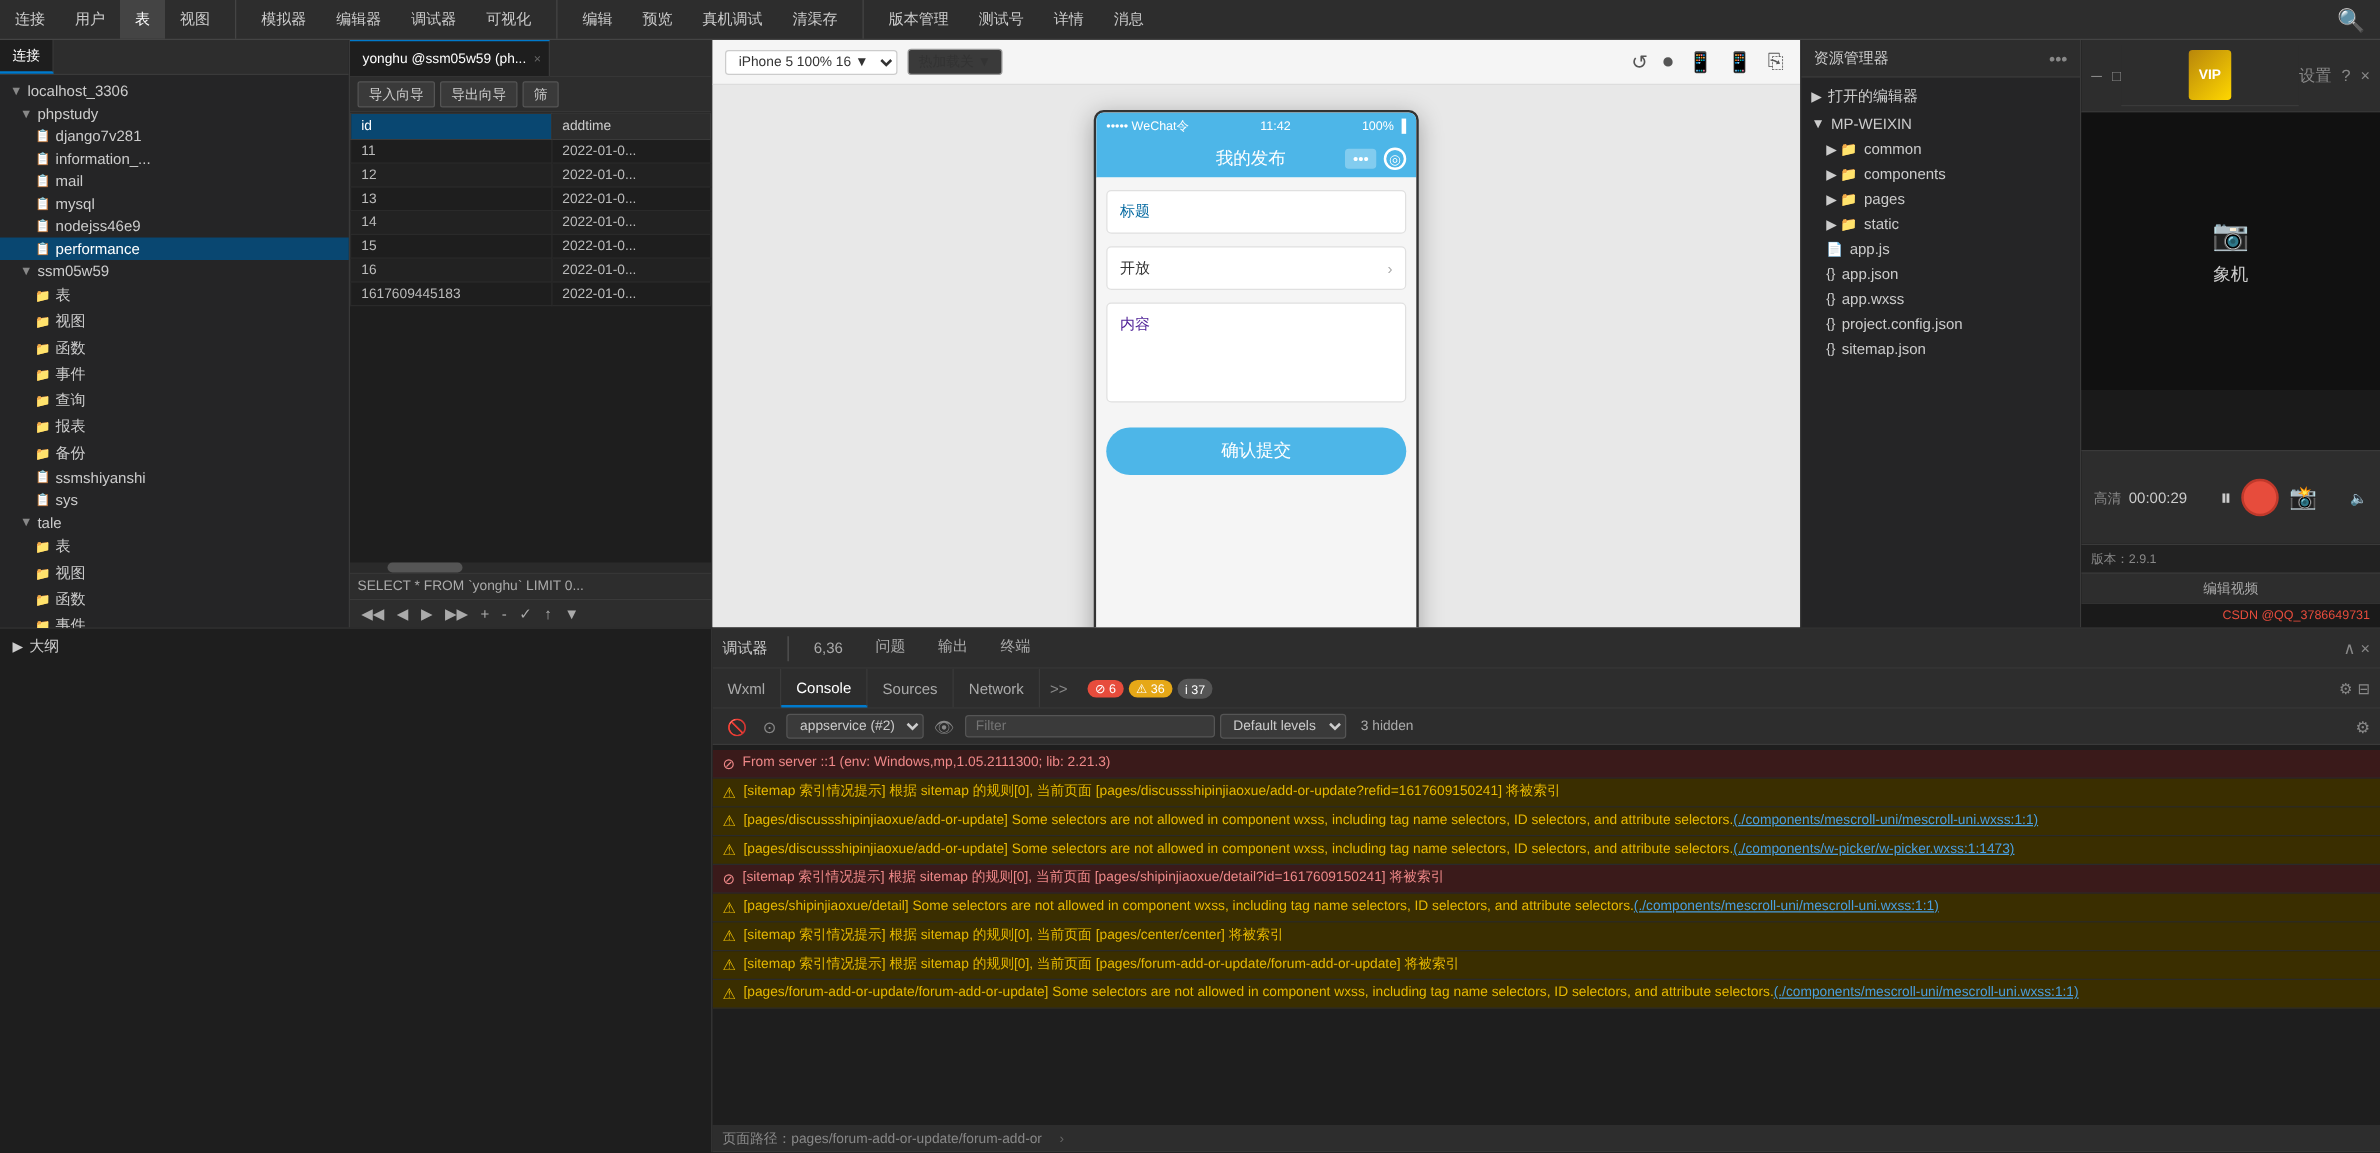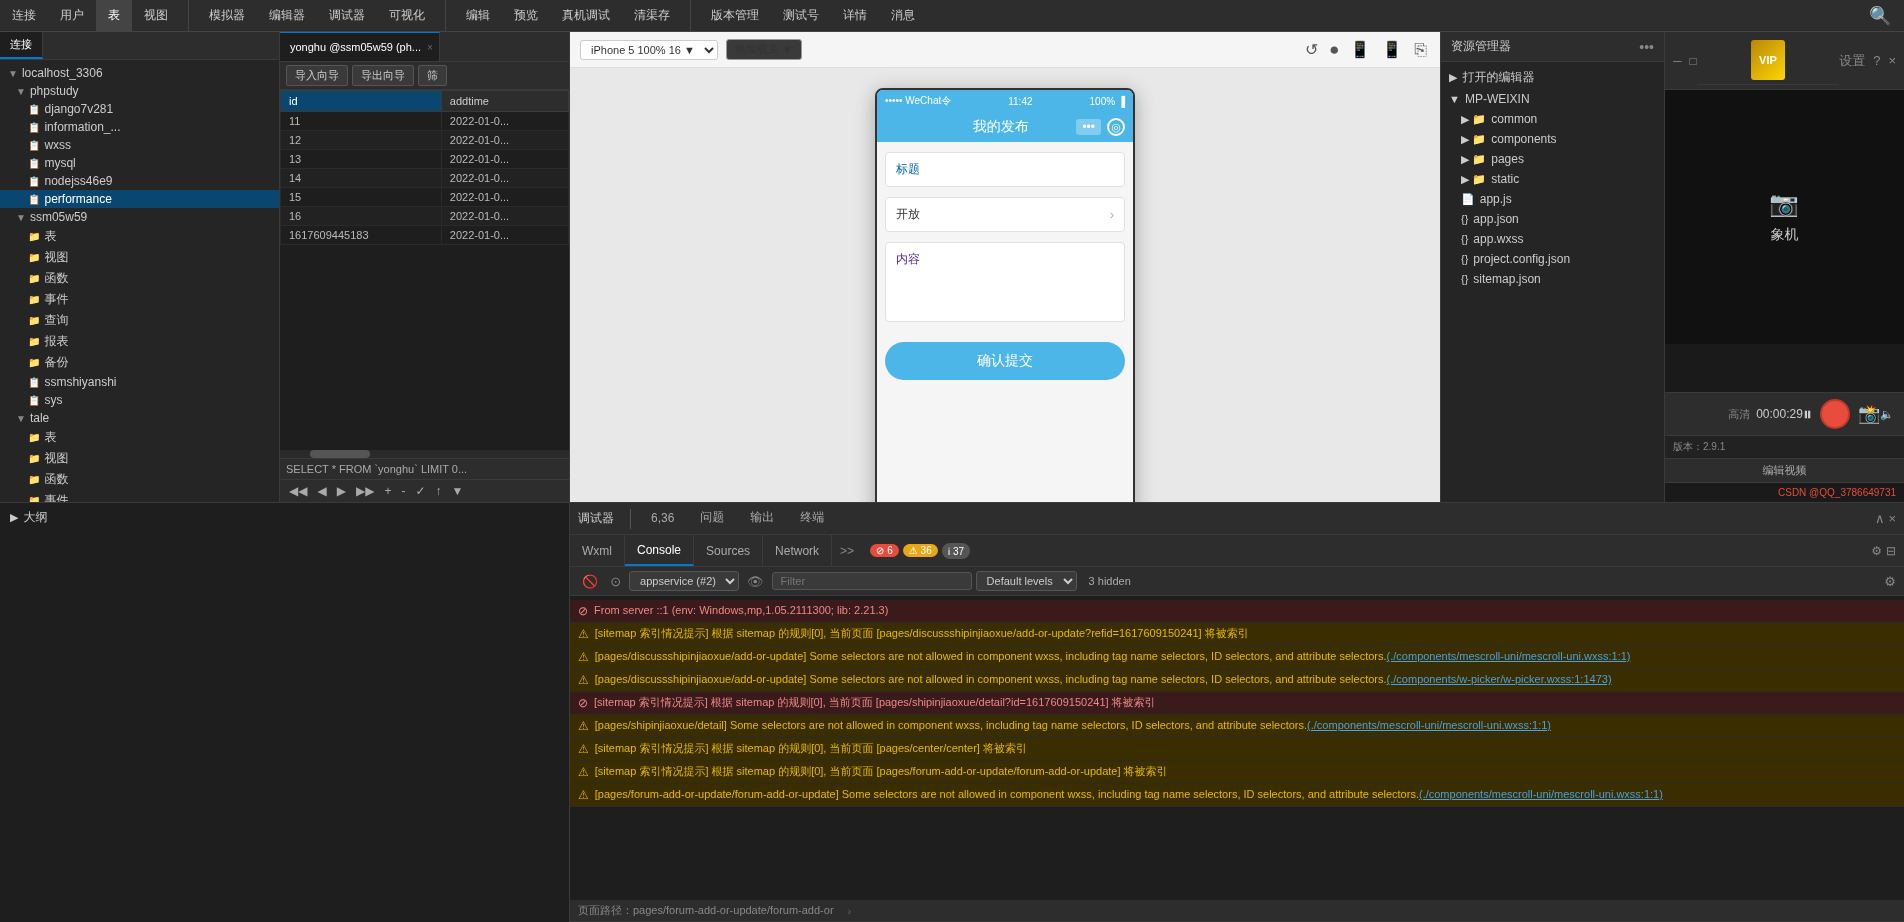--- a/index.html
+++ b/index.html
@@ -428,22 +428,22 @@
       background: #111;
       display: flex;
       align-items: center;
       justify-content: center;
       flex-direction: column;
       position: relative;
     }
     .video-controls {
       display: flex;
       align-items: center;
-      justify-content: flex-end;
-      padding: 6px 10px;
+      justify-content: space-between;
+      padding: 22px 10px;
       background: #2d2d2d;
       border-top: 1px solid #3a3a3a;
       flex-shrink: 0;
       margin-top: 48px;
     }
     .video-ctrl-btn {
       background: none;
       border: none;
       color: #ccc;
       cursor: pointer;
@@ -664,21 +664,21 @@
       <div class="tree-item indent-2">
         <span class="tree-icon">📋</span>
         <span>django7v281</span>
       </div>
       <div class="tree-item indent-2">
         <span class="tree-icon">📋</span>
         <span>information_...</span>
       </div>
       <div class="tree-item indent-2">
         <span class="tree-icon">📋</span>
-        <span>wxss</span>
+        <span>mail</span>
       </div>
       <div class="tree-item indent-2">
         <span class="tree-icon">📋</span>
         <span>mysql</span>
       </div>
       <div class="tree-item indent-2">
         <span class="tree-icon">📋</span>
         <span>nodejss46e9</span>
       </div>
       <div class="tree-item indent-2 selected">

